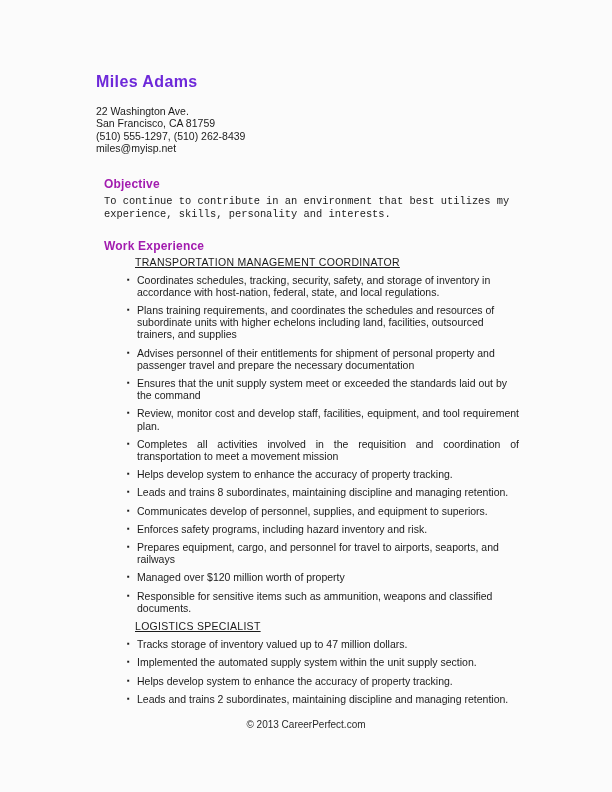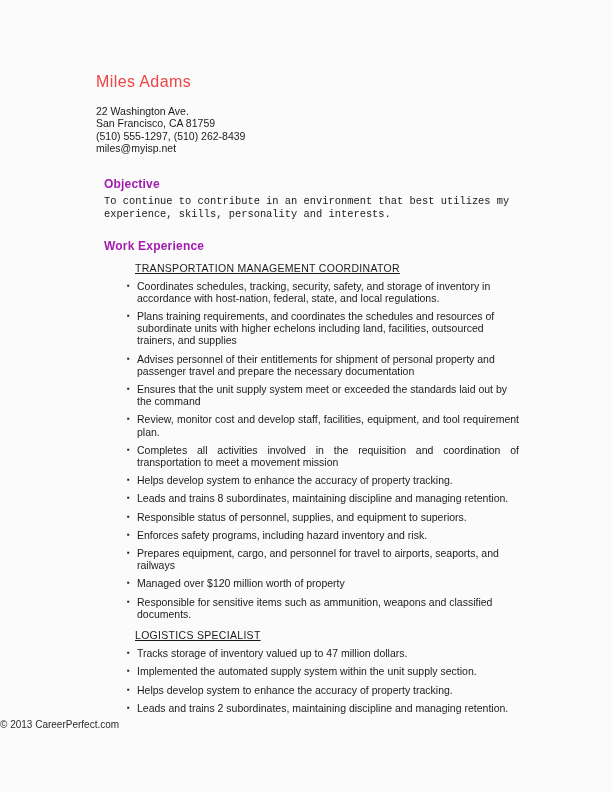--- a/index.html
+++ b/index.html
@@ -15,23 +15,23 @@
     position: relative;
     width: 612px;
     height: 792px;
     overflow: hidden;
     padding: 73px 85px 0 96px;
   }
   
   .name {
     margin: 0;
     font-size: 16px;
-    font-weight: normal;
+    font-weight: bold;
     letter-spacing: 0.4px;
-    color: #ef4444;
+    color: #6d28d9;
   }
   .addr {
     margin-top: 14px;
     font-size: 10.5px;
     line-height: 12.4px;
   }
   
   .content { margin-left: 8px; }
   .section-heading {
     margin: 0;
@@ -49,21 +49,21 @@
     font-family: Liberation Mono, monospace;
   }
   .work-heading { margin-top: 18px; }
   .period {
     margin: 4px 0 0;
     font-size: 10.5px;
     line-height: 13px;
     white-space: pre-wrap;
   }
   .role-title {
-    margin: 9px 0 0 31px;
+    margin: 3px 0 0 31px;
     font-size: 10.5px;
     font-weight: normal;
     letter-spacing: 0.3px;
     text-decoration: underline;
   }
   .bullets {
     list-style: none;
     margin: 6px 0 0 23px;
     padding: 0;
     width: 392px;
@@ -82,21 +82,21 @@
     font-size: 8px;
     line-height: 12.2px;
   }
   .bullets li.justify { text-align: justify; }
   
   .footer {
     position: absolute;
     left: 0;
     top: 719px;
     width: 612px;
-    text-align: left;
+    text-align: center;
     font-size: 10px;
     color: #2b2b2b;
   }
 </style>
 </head>
 <body>
 
 <div class="page">
 
   <header>
@@ -123,21 +123,21 @@
         <h3 class="role-title">TRANSPORTATION MANAGEMENT COORDINATOR</h3>
         <ul class="bullets">
           <li><span class="marker">▪</span><span>Coordinates schedules, tracking, security, safety, and storage of inventory in accordance with host-nation, federal, state, and local regulations.</span></li>
           <li><span class="marker">▪</span><span>Plans training requirements, and coordinates the schedules and resources of subordinate units with higher echelons including land, facilities, outsourced trainers, and supplies</span></li>
           <li><span class="marker">▪</span><span>Advises personnel of their entitlements for shipment of personal property and passenger travel and prepare the necessary documentation</span></li>
           <li><span class="marker">▪</span><span>Ensures that the unit supply system meet or exceeded the standards laid out by the command</span></li>
           <li class="justify"><span class="marker">▪</span><span>Review, monitor cost and develop staff, facilities, equipment, and tool requirement plan.</span></li>
           <li class="justify"><span class="marker">▪</span><span>Completes all activities involved in the requisition and coordination of transportation to meet a movement mission</span></li>
           <li><span class="marker">▪</span><span>Helps develop system to enhance the accuracy of property tracking.</span></li>
           <li><span class="marker">▪</span><span>Leads and trains 8 subordinates, maintaining discipline and managing retention.</span></li>
-          <li><span class="marker">▪</span><span>Responsible status of personnel, supplies, and equipment to superiors.</span></li>
+          <li><span class="marker">▪</span><span>Communicates develop of personnel, supplies, and equipment to superiors.</span></li>
           <li><span class="marker">▪</span><span>Enforces safety programs, including hazard inventory and risk.</span></li>
           <li><span class="marker">▪</span><span>Prepares equipment, cargo, and personnel for travel to airports, seaports, and railways</span></li>
           <li><span class="marker">▪</span><span>Managed over $120 million worth of property</span></li>
           <li><span class="marker">▪</span><span>Responsible for sensitive items such as ammunition, weapons and classified documents.</span></li>
         </ul>
       </div>
 
       <div>
         <h3 class="role-title">LOGISTICS SPECIALIST</h3>
         <ul class="bullets">

